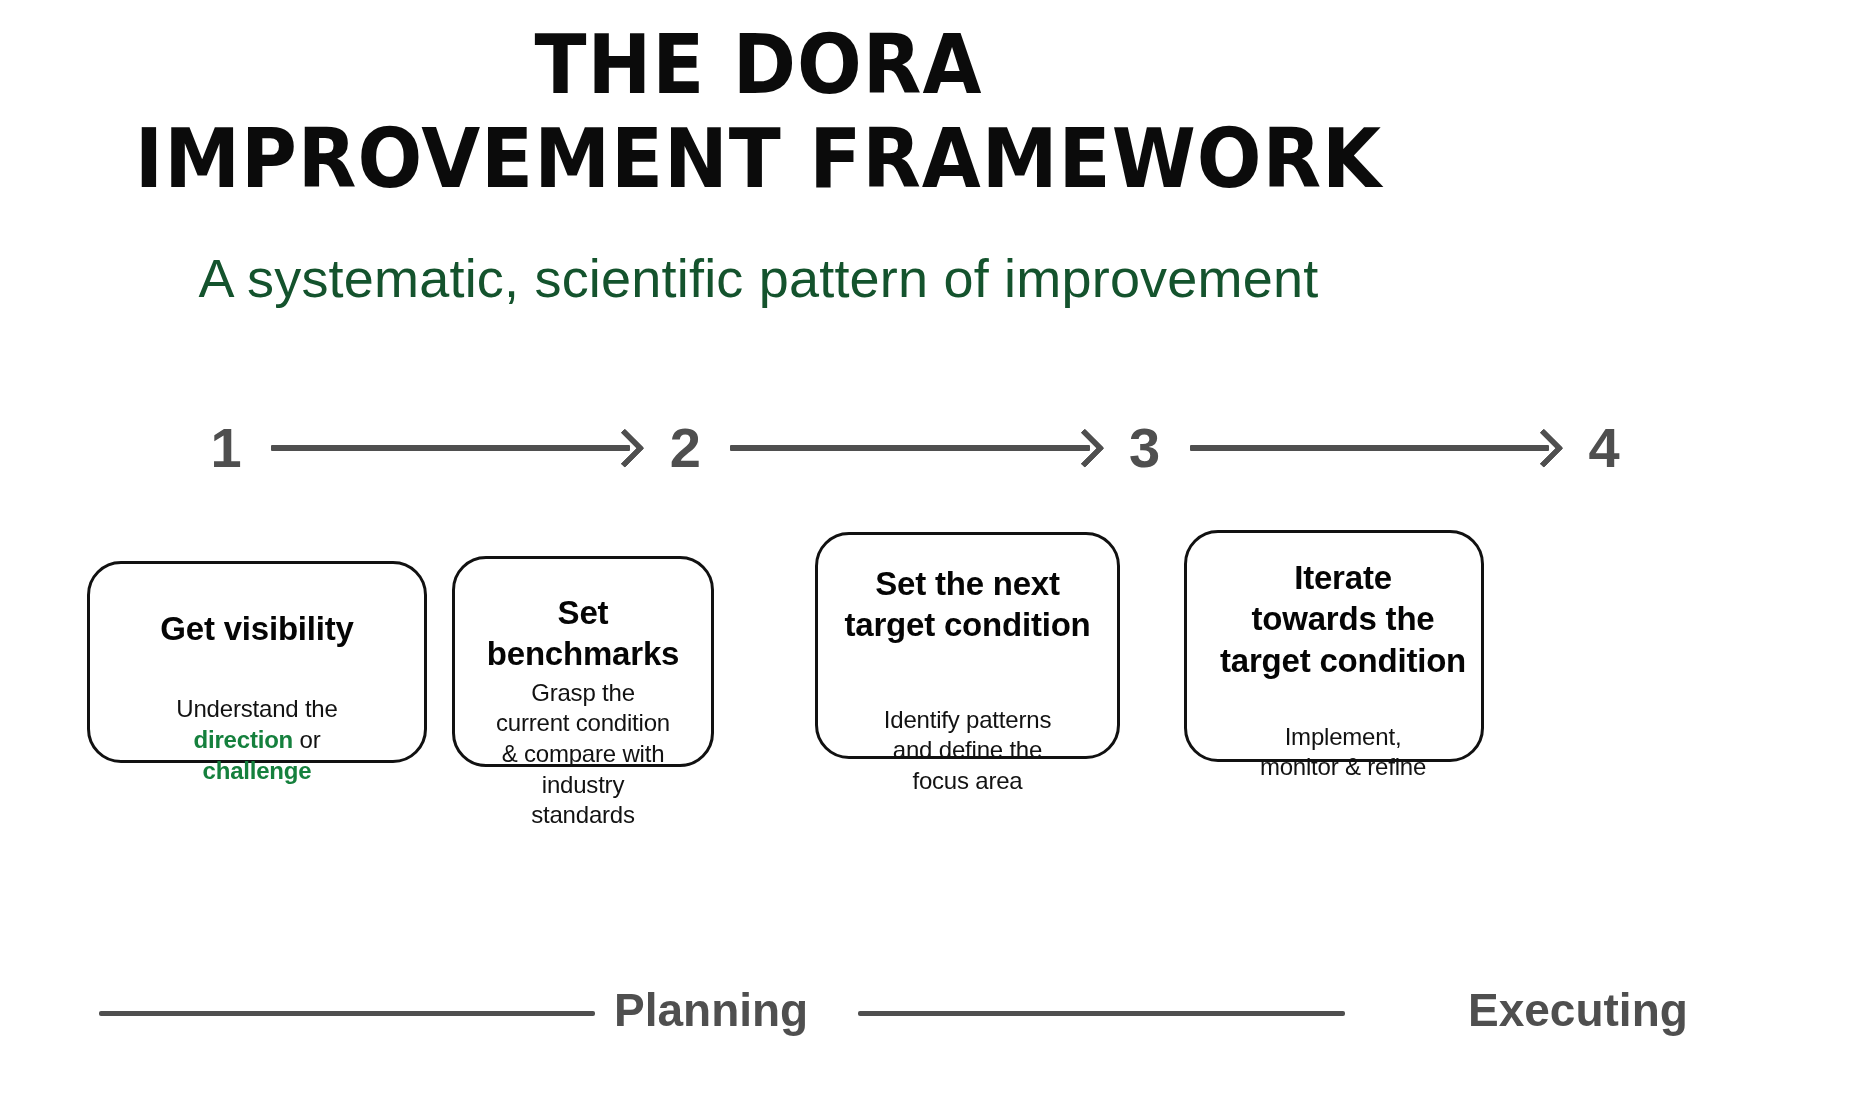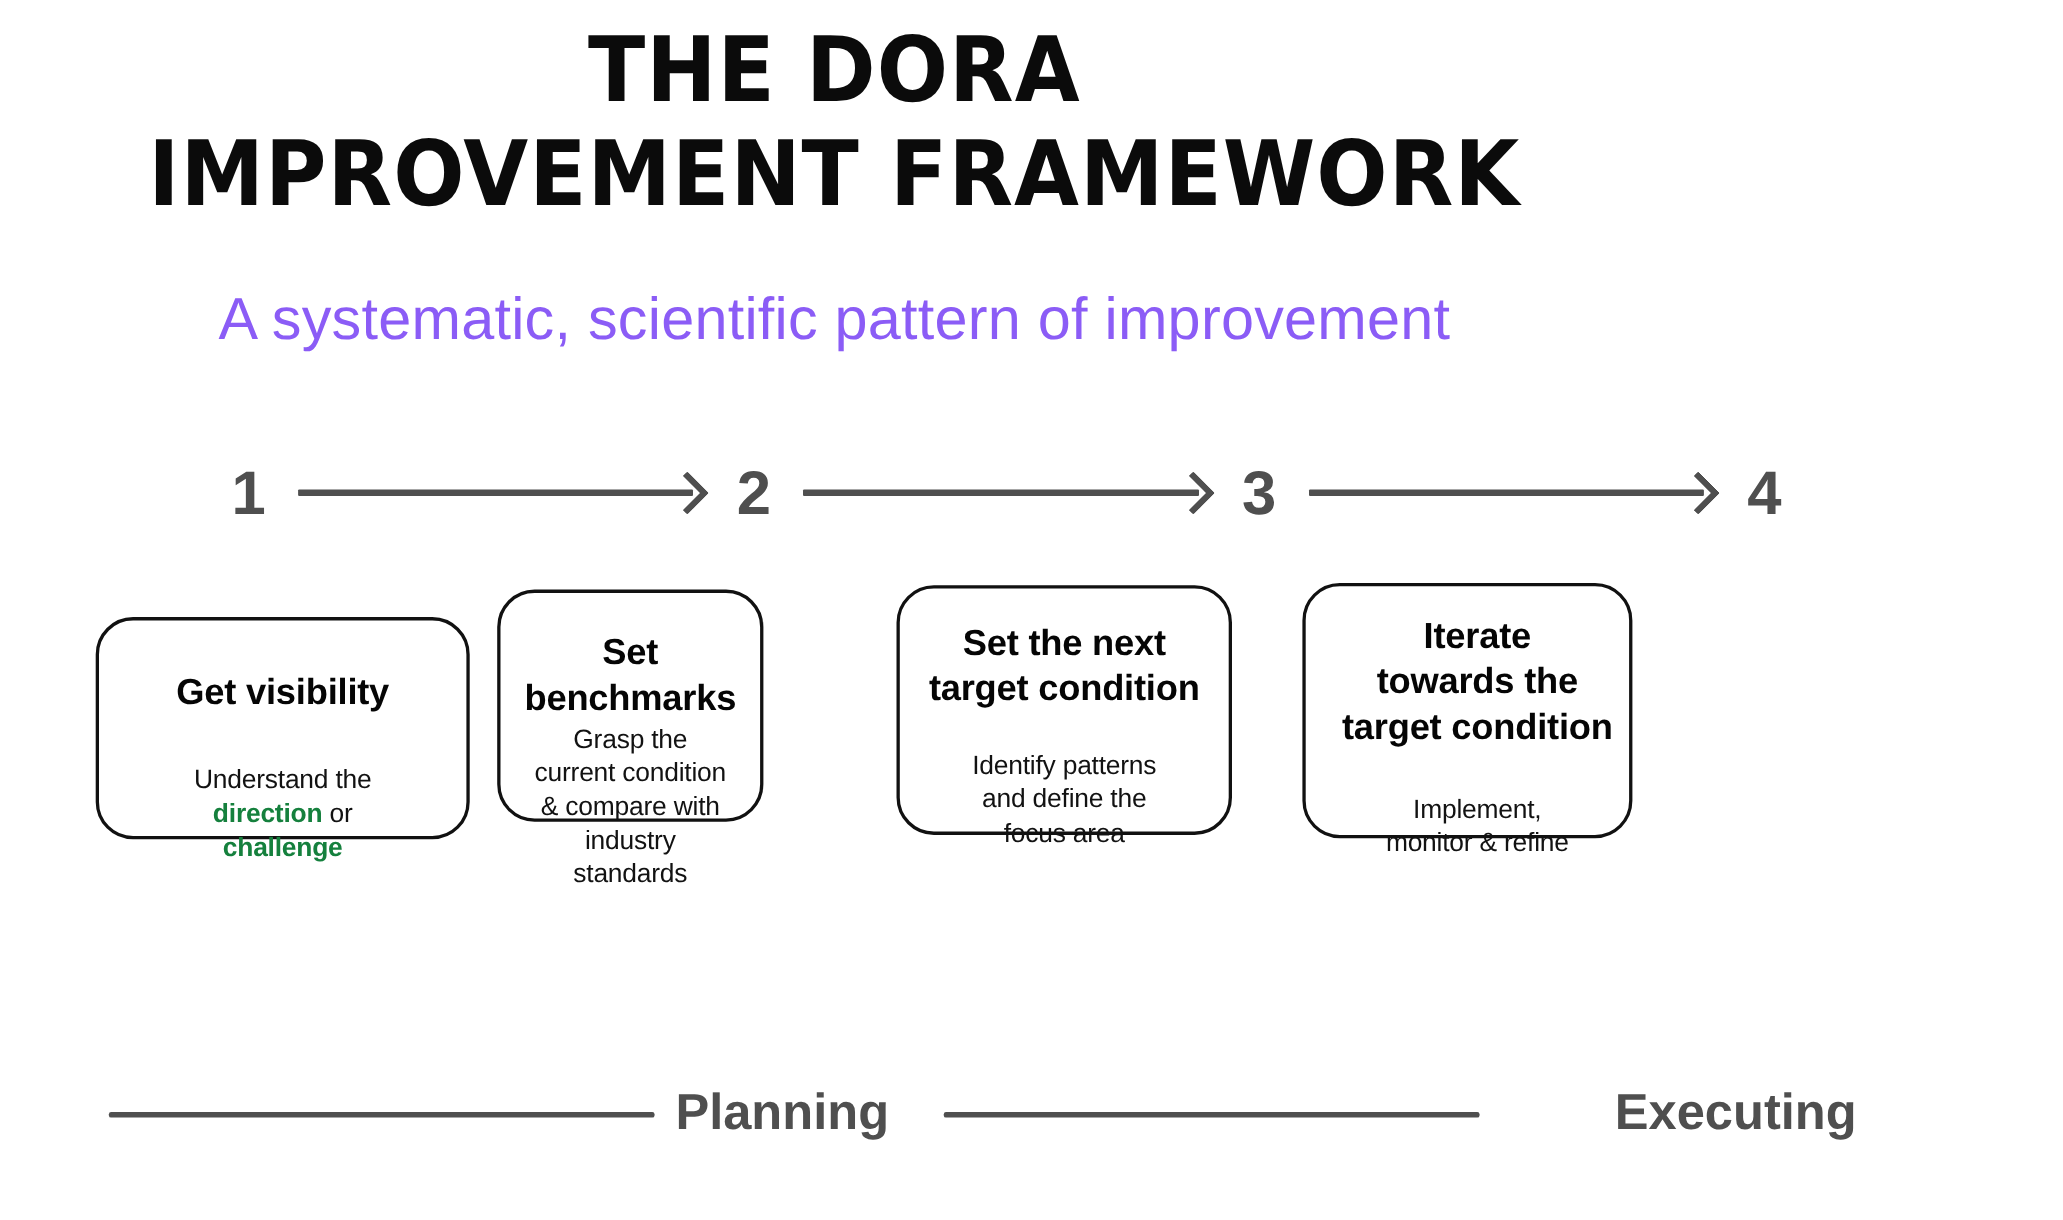--- a/index.html
+++ b/index.html
@@ -29,25 +29,25 @@
     font-size: 82px;
     line-height: 1.15;
     letter-spacing: 1px;
     color: #0b0b0b;
     text-transform: uppercase;
     transform: scaleX(0.93);
     transform-origin: center top;
     white-space: pre-line;
   }
   .subtitle {
-    margin-top: 52px;
+    margin-top: 40px;
     font-family: "Liberation Sans", sans-serif;
     font-weight: 400;
     font-size: 54px;
-    color: #8b5cf6;
+    color: #14532d;
     letter-spacing: 0.2px;
   }
 
   
   .steps-row {
     position: absolute;
     top: 418px;
     left: 205px;
     width: 1420px;
     height: 60px;
@@ -135,27 +135,27 @@
   .card-body b {
     font-weight: bold;
     color: #15803d;
   }
 
   
   #card-1 { left: 87px;   top: 561px; width: 340px; height: 202px; }
   #card-1 .card-title { margin-top: 44px; }
   #card-1 .card-body  { margin-top: 45px; }
 
-  #card-2 { left: 452px;  top: 536px; width: 242px; height: 211px; }
+  #card-2 { left: 452px;  top: 556px; width: 262px; height: 211px; }
   #card-2 .card-title { margin-top: 33px; }
   #card-2 .card-body  { margin-top: 3px; }
 
   #card-3 { left: 815px;  top: 532px; width: 305px; height: 227px; }
   #card-3 .card-title { margin-top: 28px; }
-  #card-3 .card-body  { margin-top: 36px; }
+  #card-3 .card-body  { margin-top: 59px; }
 
   #card-4 { left: 1184px; top: 530px; width: 300px; height: 232px; padding-left: 32px; }
   #card-4 .card-title { margin-top: 24px; }
   #card-4 .card-body  { margin-top: 41px; }
 
   
   .phase-bar {
     position: absolute;
     left: 0;
     top: 965px;

